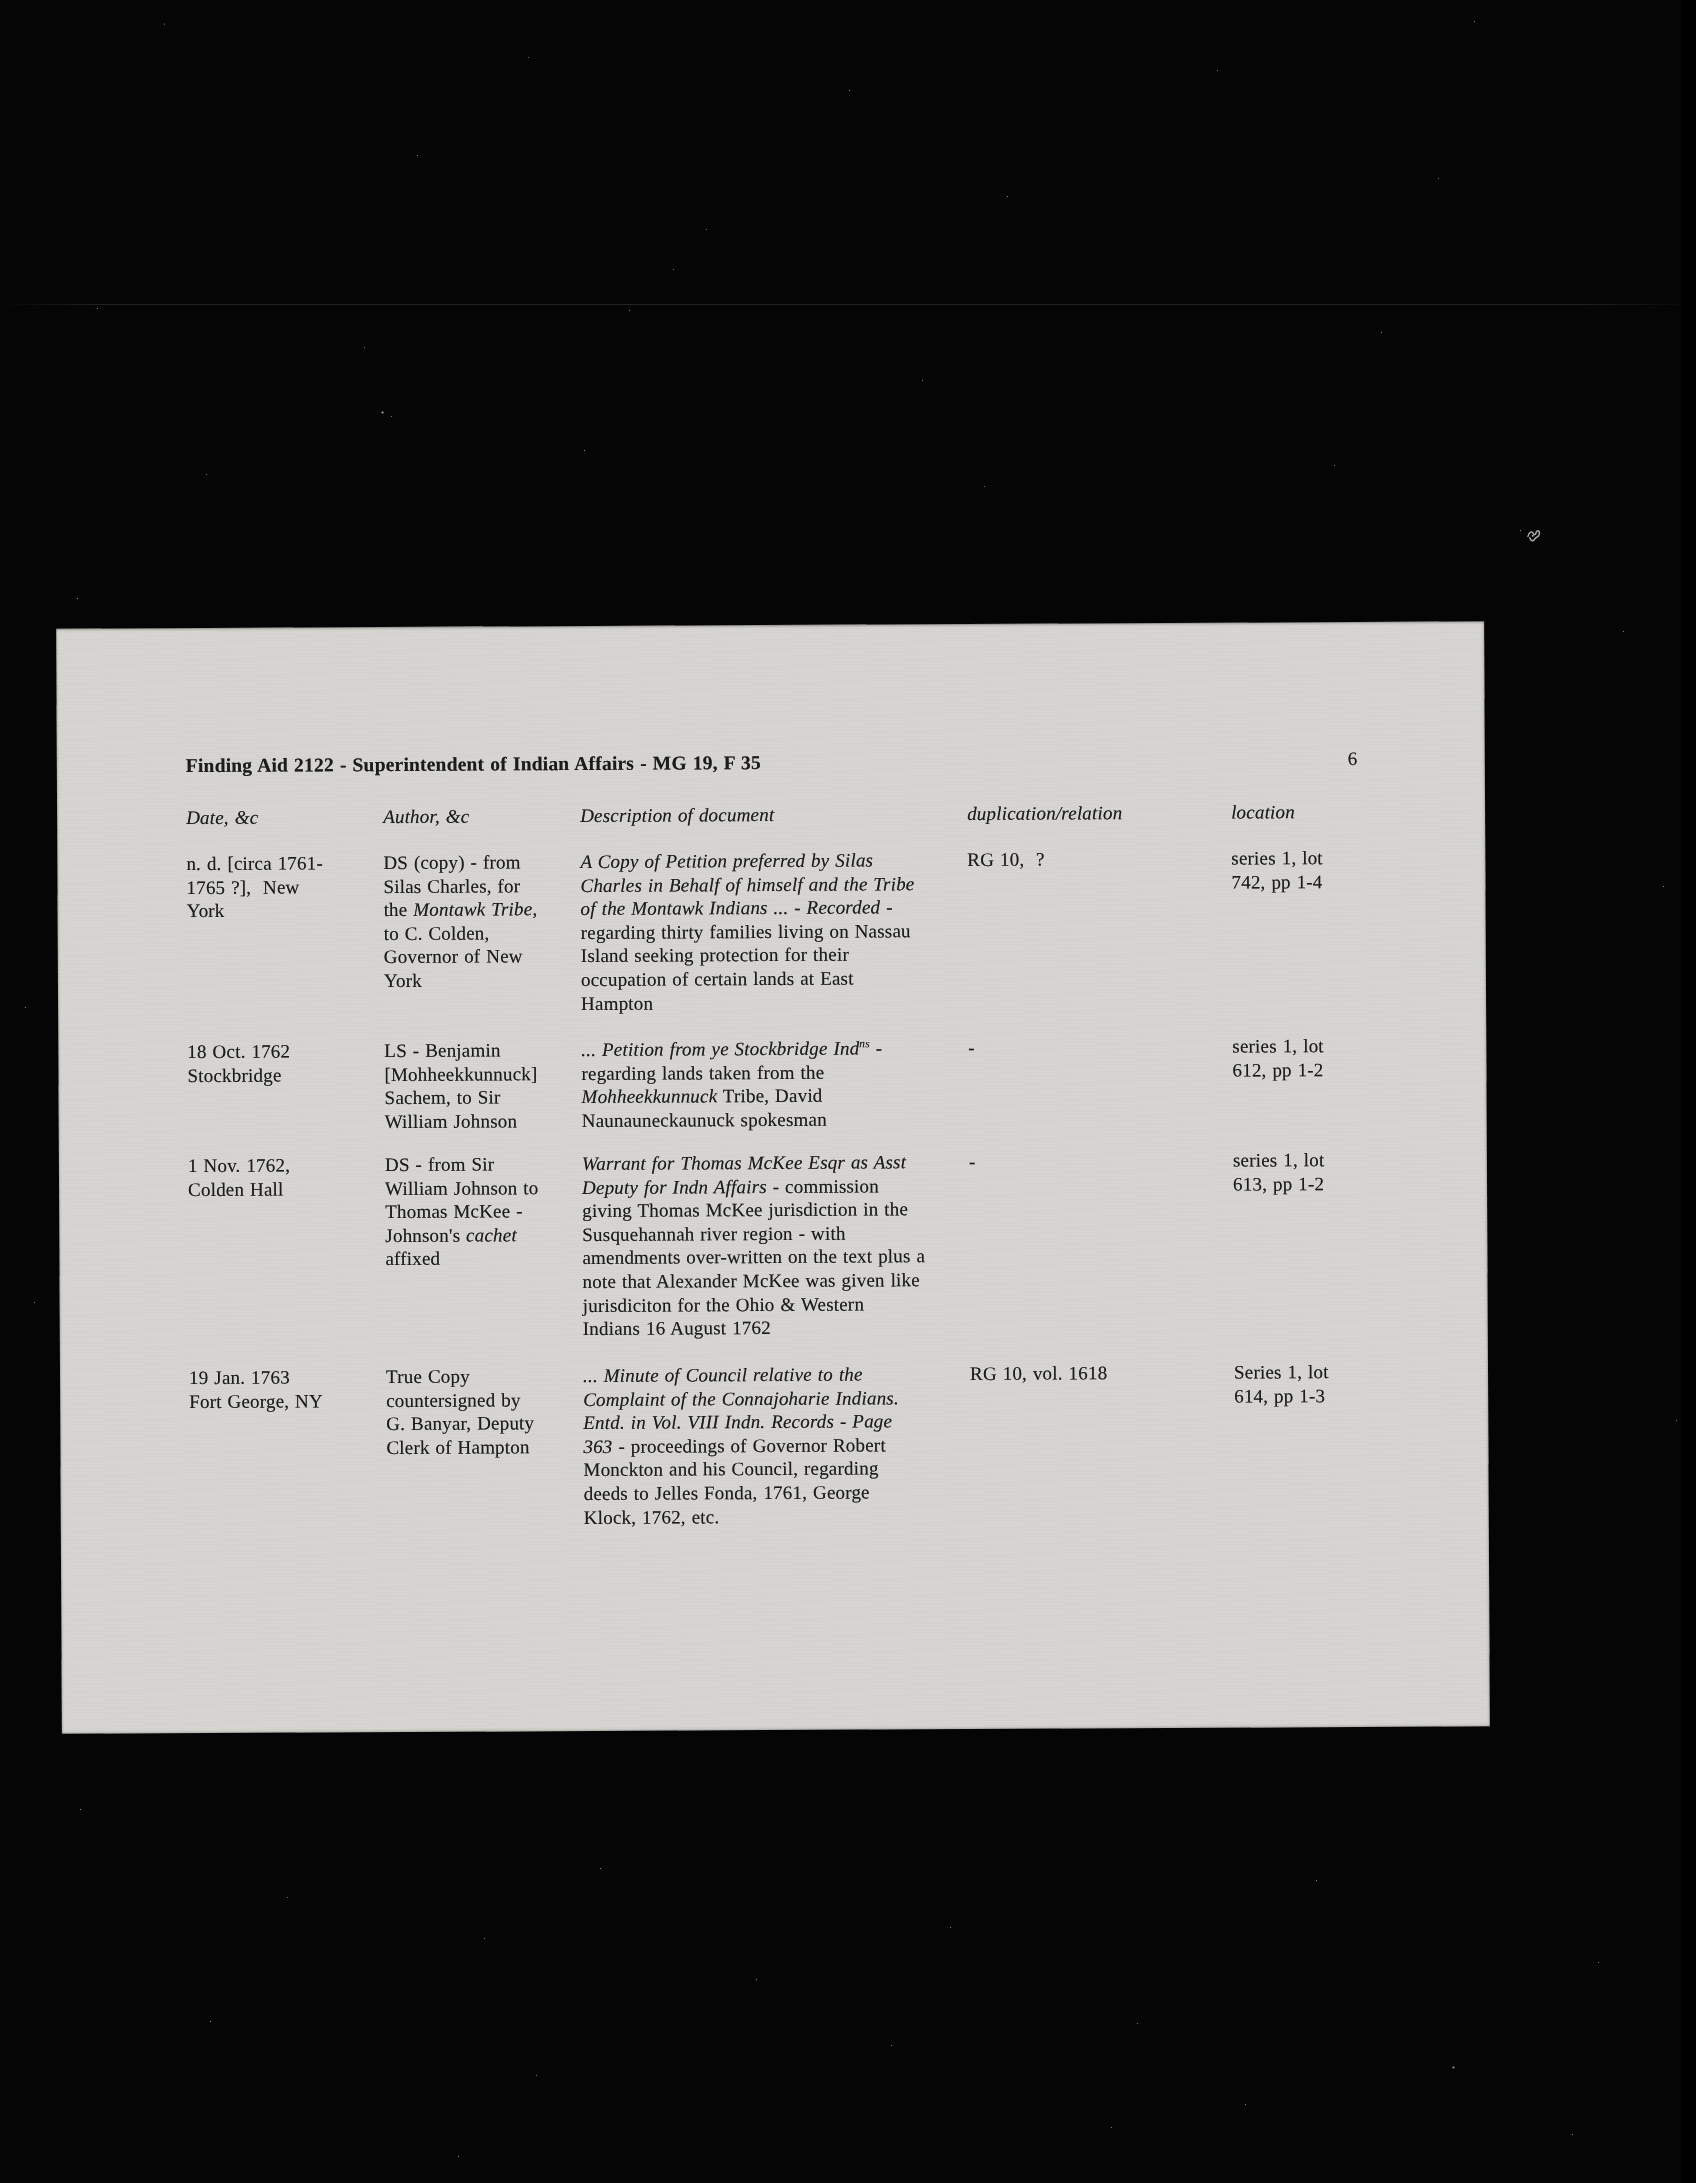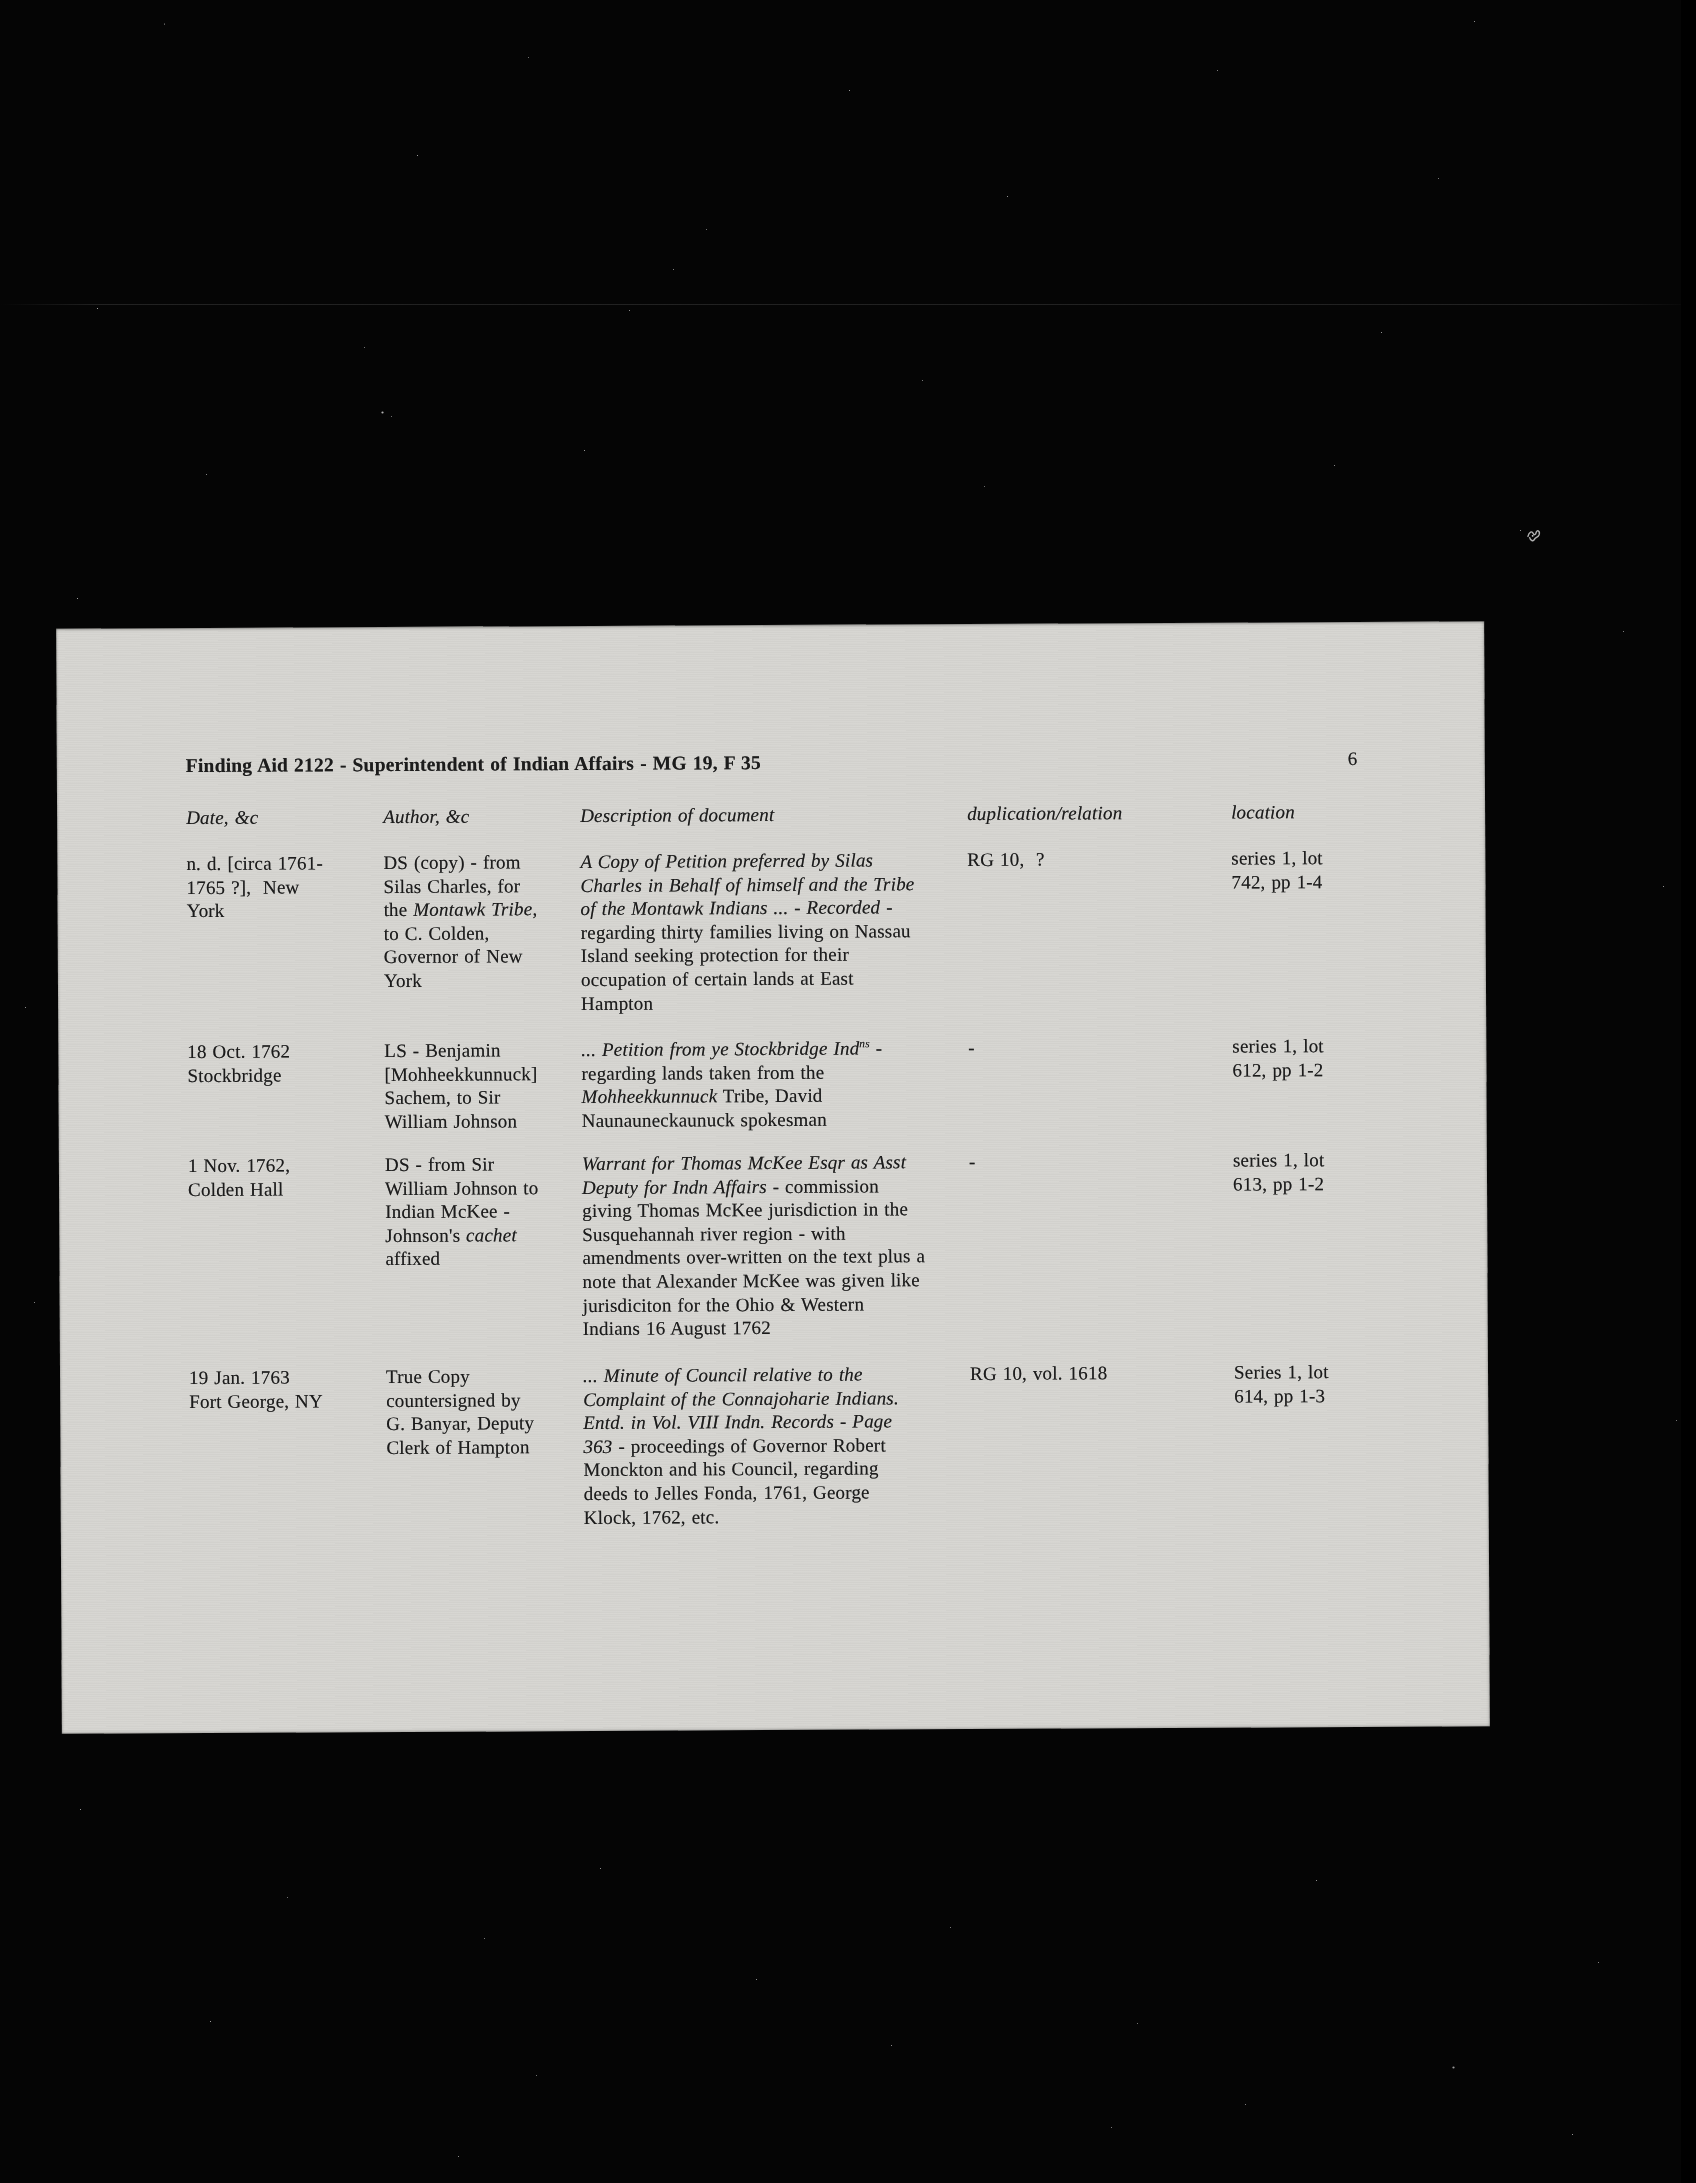--- a/index.html
+++ b/index.html
@@ -156,21 +156,21 @@
     </div>
 
     <div class="row" style="top:526px">
       <div class="cell c-date">
           <div class="tl"><span>1 Nov. 1762,</span></div>
           <div class="tl"><span>Colden Hall</span></div>
         </div>
       <div class="cell c-author">
           <div class="tl"><span>DS - from Sir</span></div>
           <div class="tl"><span>William Johnson to</span></div>
-          <div class="tl"><span>Indian McKee -</span></div>
+          <div class="tl"><span>Thomas McKee -</span></div>
           <div class="tl"><span>Johnson's </span><span class="it">cachet</span></div>
           <div class="tl"><span>affixed</span></div>
         </div>
       <div class="cell c-desc">
           <div class="tl"><span class="it">Warrant for Thomas McKee Esqr as Asst</span></div>
           <div class="tl"><span class="it">Deputy for Indn Affairs</span><span> - commission</span></div>
           <div class="tl"><span>giving Thomas McKee jurisdiction in the</span></div>
           <div class="tl"><span>Susquehannah river region - with</span></div>
           <div class="tl"><span>amendments over-written on the text plus a</span></div>
           <div class="tl"><span>note that Alexander McKee was given like</span></div>

